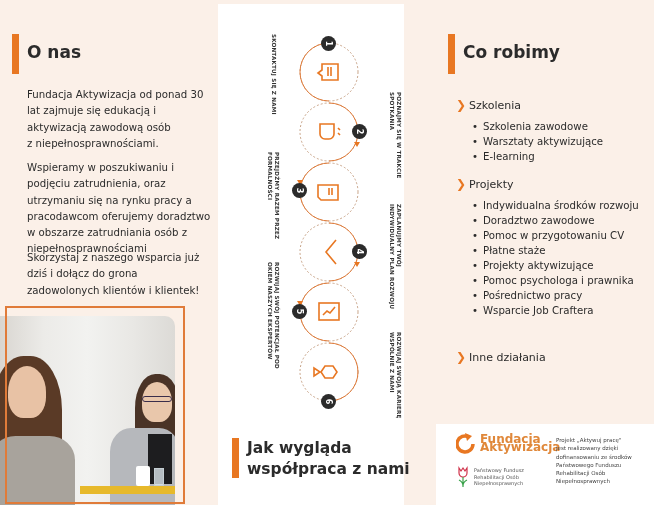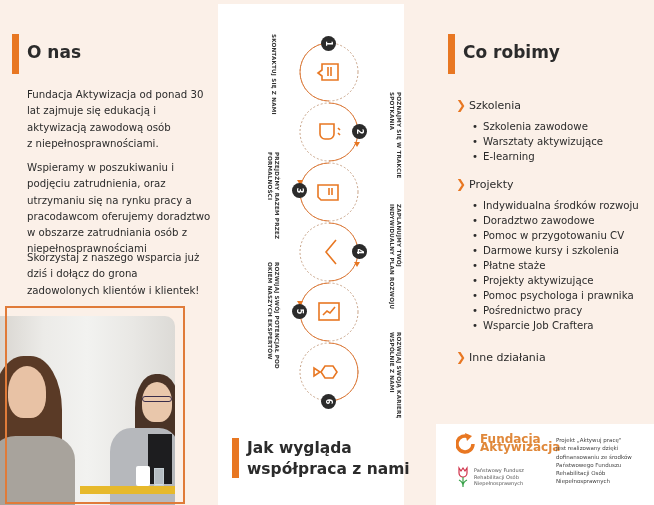--- a/index.html
+++ b/index.html
@@ -172,21 +172,20 @@
   </ul>
 
   <div class="cat" style="top:173px;">
     <span class="chev">❯</span>
     <span>Projekty</span>
   </div>
   <ul class="items" style="top:194px;">
     <li>Indywidualna środków rozwoju</li>
     <li>Doradztwo zawodowe</li>
     <li>Pomoc w przygotowaniu CV</li>
-    <li>Darmowe kursy i szkolenia</li>
     <li>Płatne staże</li>
     <li>Projekty aktywizujące</li>
     <li>Pomoc psychologa i prawnika</li>
     <li>Pośrednictwo pracy</li>
     <li>Wsparcie Job Craftera</li>
   </ul>
 
   <div class="cat" style="top:346px;">
     <span class="chev">❯</span>
     <span>Inne działania</span>

